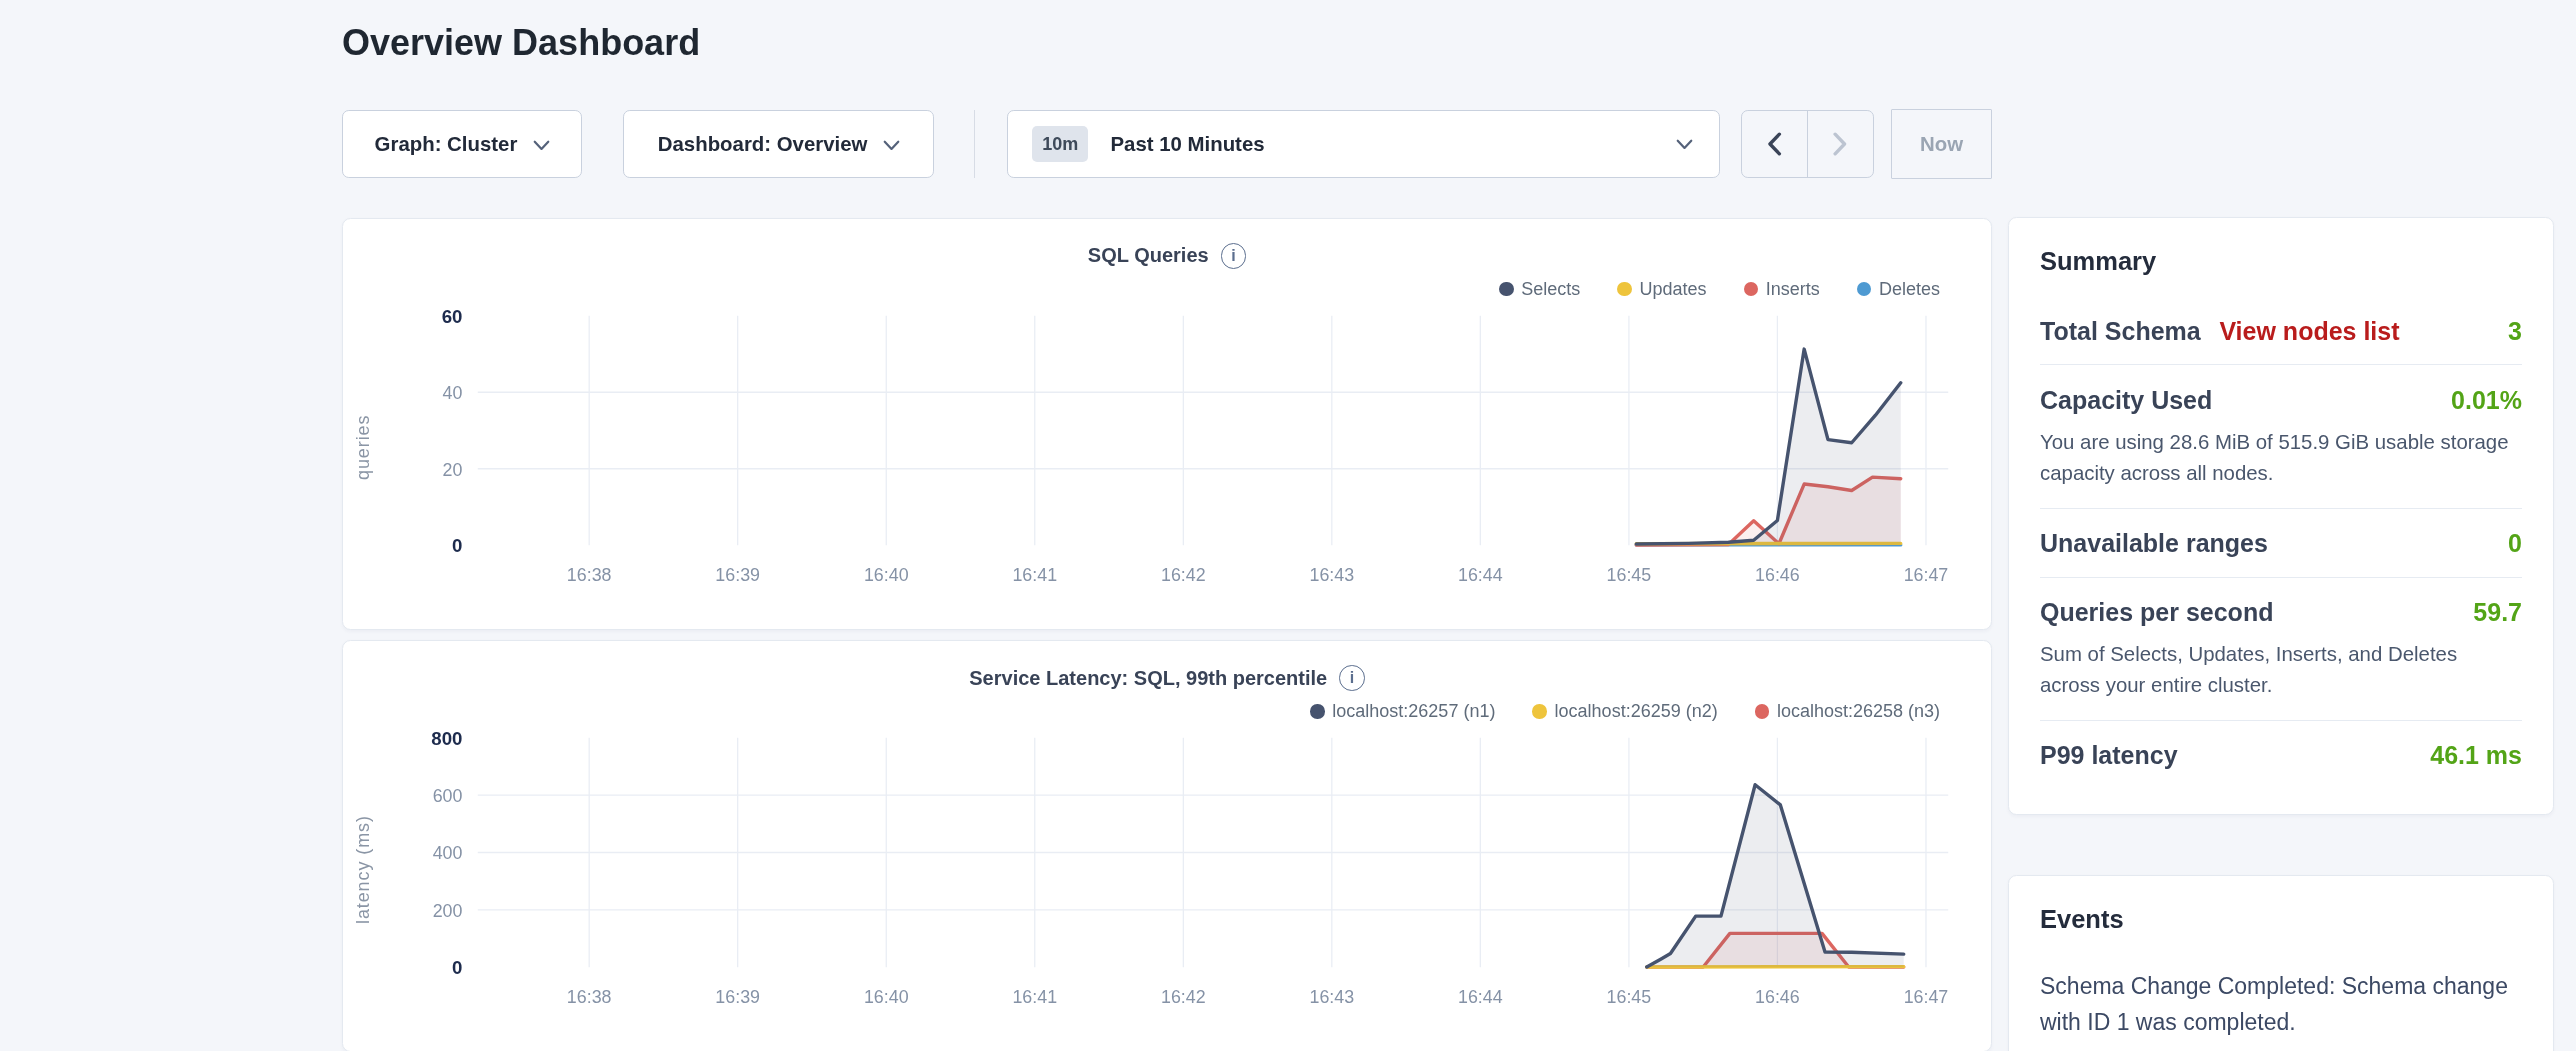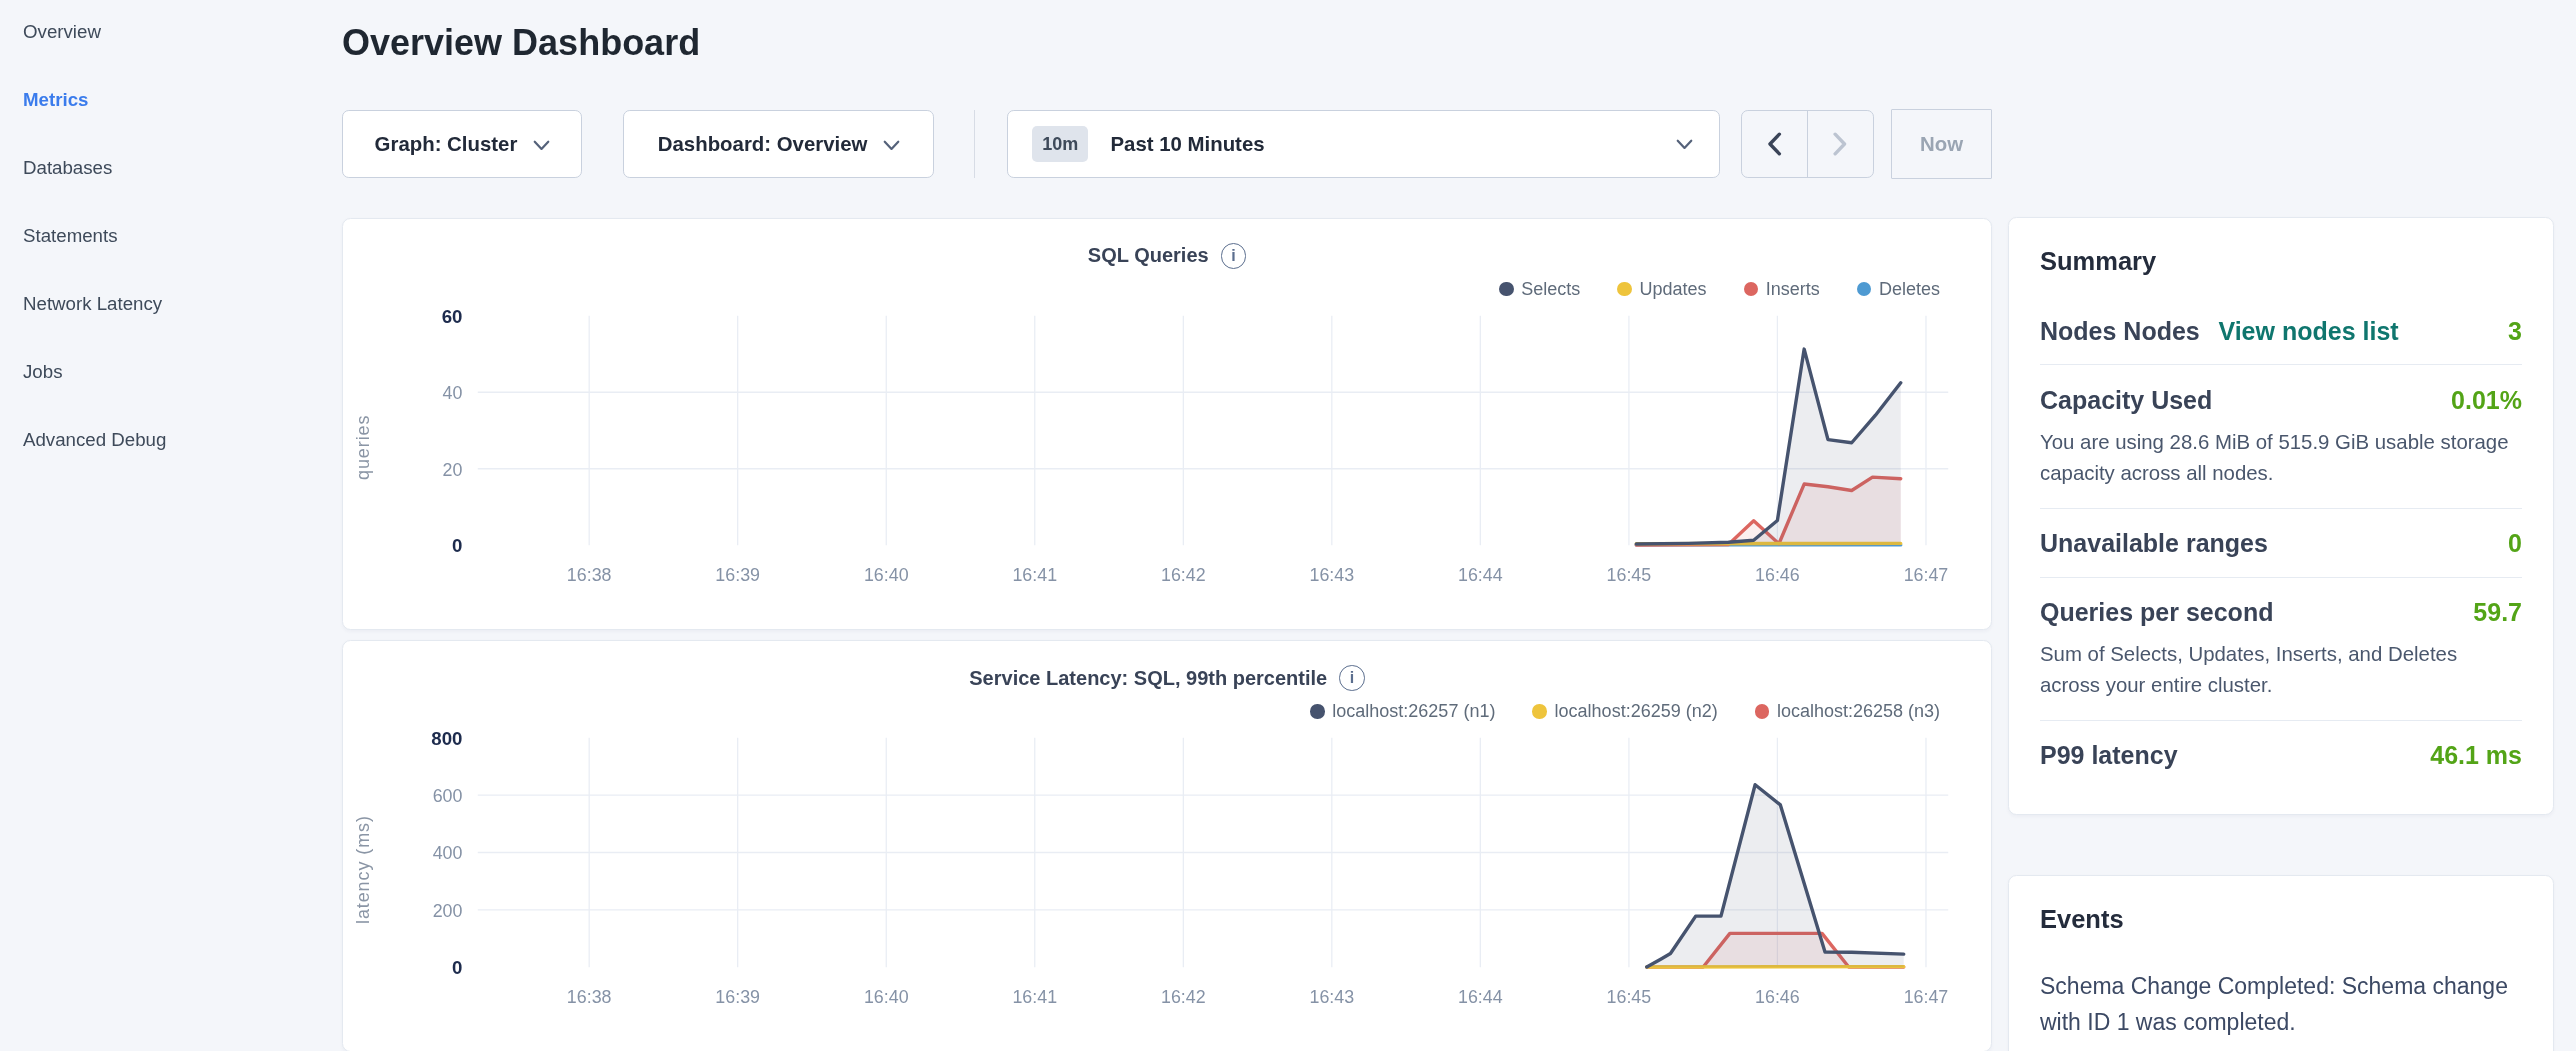--- a/index.html
+++ b/index.html
@@ -47,41 +47,32 @@
   
   .right-col{position:absolute;left:2008px;top:217px;width:546px;}
   .panel{background:#fff;border:0.9px solid #e4e9f0;border-radius:8.5px;box-shadow:0 1.7px 3.4px rgba(46,63,96,.04);
        box-sizing:border-box;padding:29px 31px 25.5px;}
   .panel-title{text-align:left;font-size:25.5px;font-weight:700;color:#242c3c;}
   .summary-rows{margin-top:20.4px;}
   .srow{padding:20.4px 0 18.7px;border-bottom:0.9px solid #e6ebf2;}
   .srow:last-child{border-bottom:none;}
   .srow-main{display:flex;align-items:baseline;}
   .srow-label{font-size:25px;font-weight:700;color:#394357;}
-  .srow-link{font-size:25px;font-weight:700;color:#0f766e;margin-left:18.7px;cursor:pointer;}
+  .srow-link{font-size:25px;font-weight:700;color:#b91c1c;margin-left:18.7px;cursor:pointer;}
   .srow-value{margin-left:auto;font-size:25px;font-weight:700;color:#53a417;white-space:nowrap;}
   .srow-sub{margin-top:12px;font-size:20.4px;line-height:31px;color:#4a576d;}
   .events{margin-top:60px;padding-bottom:39px;}
   .event-msg{margin-top:34px;font-size:23px;line-height:36px;color:#3c4964;}
   .event-time{margin-top:6.8px;font-size:20.4px;color:#7c8a9d;}
 </style>
 </head>
 <body>
 
 <div class="app">
 
-  <nav class="sidebar" id="sidebar">
-      <div class="nav-item">Overview</div>
-      <div class="nav-item active">Metrics</div>
-      <div class="nav-item">Databases</div>
-      <div class="nav-item">Statements</div>
-      <div class="nav-item">Network Latency</div>
-      <div class="nav-item">Jobs</div>
-      <div class="nav-item">Advanced Debug</div>
-    </nav>
 
   <main class="main">
     <h1 class="page-title">Overview Dashboard</h1>
 
     <div class="controls">
       <div class="btn graph-dd">
         <span>Graph: Cluster</span>
         <svg class="dd-chevron" width="17" height="11" viewBox="0 0 20 13">
             <path d="M2 2 L10 10.5 L18 2" fill="none" stroke="#55627a" stroke-width="2.6" stroke-linecap="round" stroke-linejoin="round"></path>
           </svg>
@@ -235,21 +226,21 @@
         </div>
       </section>
   </main>
 
   <aside class="right-col">
     <section class="panel">
       <div class="panel-title">Summary</div>
       <div class="summary-rows" id="summary-rows">
           <div class="srow">
             <div class="srow-main">
-              <span class="srow-label">Nodes Nodes</span>
+              <span class="srow-label">Total Schema</span>
               <span class="srow-link">View nodes list</span>
               <span class="srow-value">3</span>
             </div>
           </div>
           <div class="srow">
             <div class="srow-main">
               <span class="srow-label">Capacity Used</span>
               <span class="srow-value">0.01%</span>
             </div>
             <div class="srow-sub">You are using 28.6 MiB of 515.9 GiB usable storage capacity across all nodes.</div>

